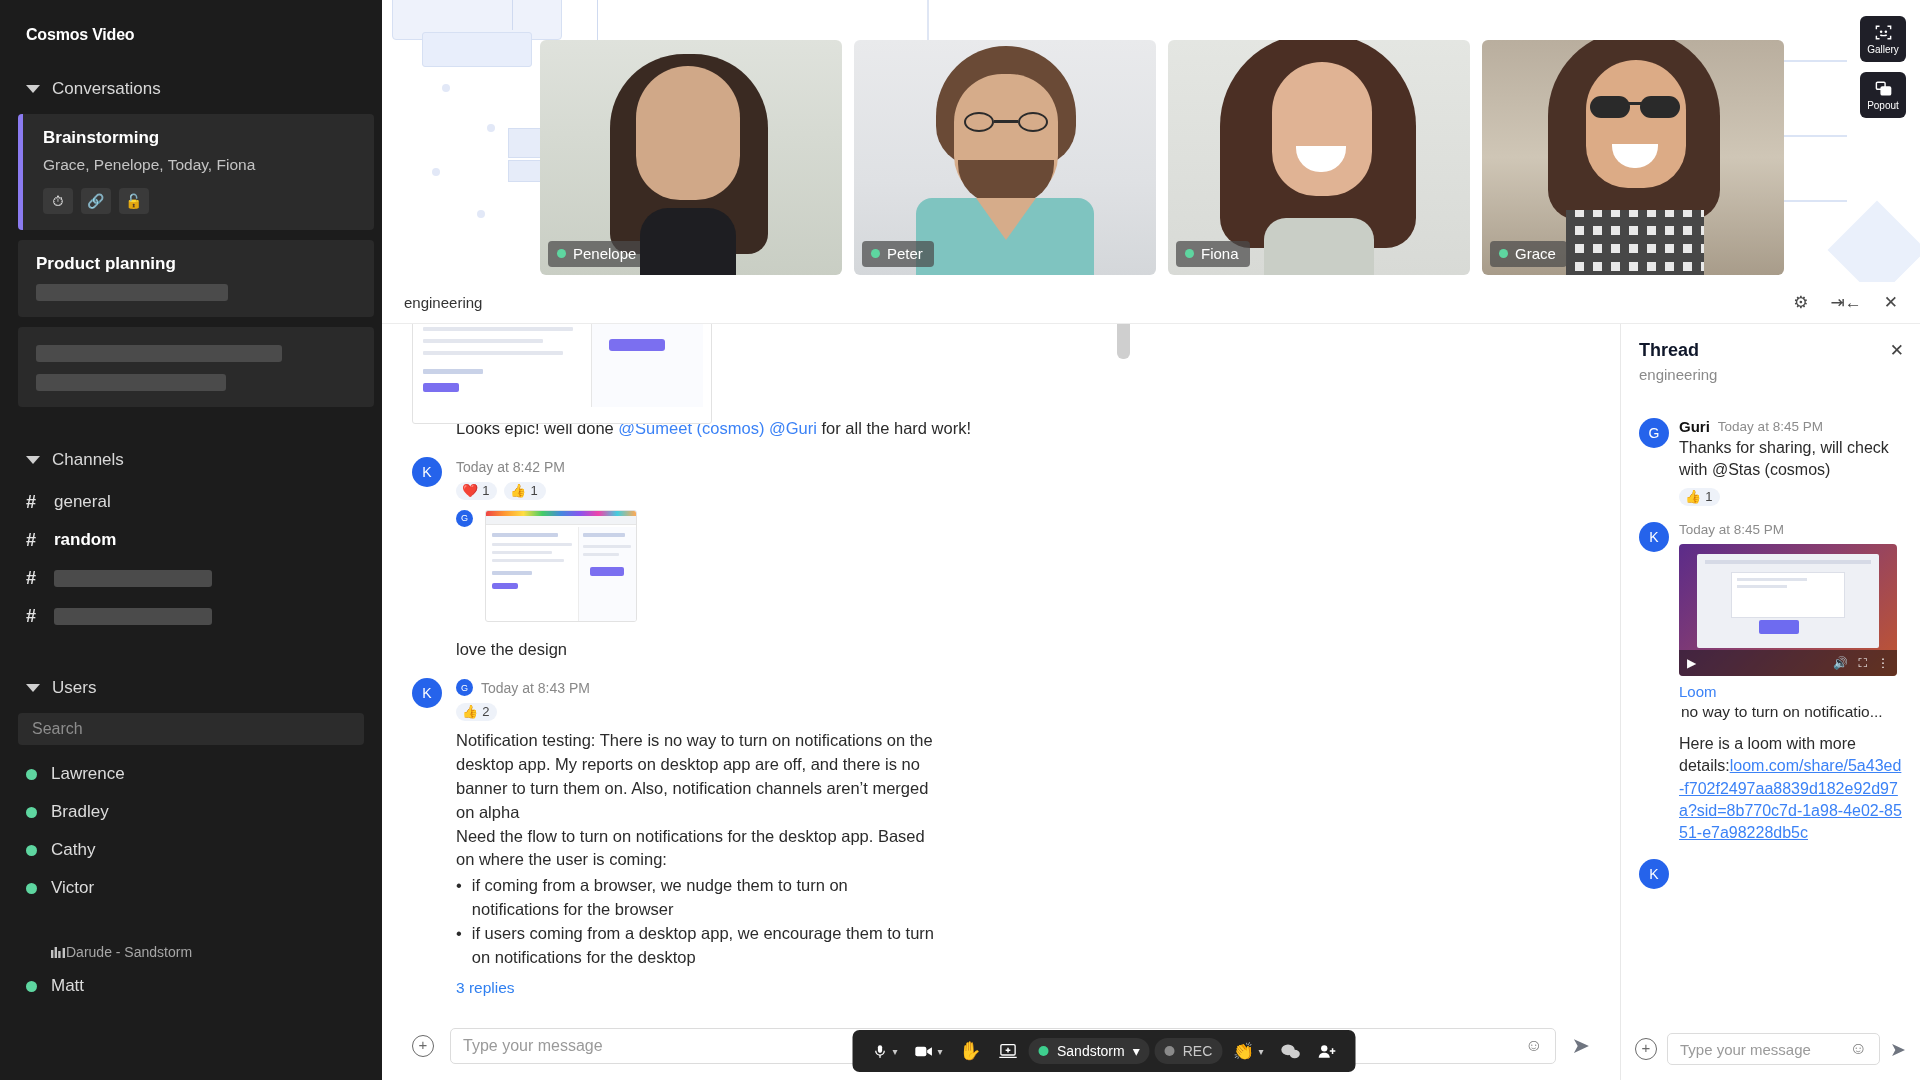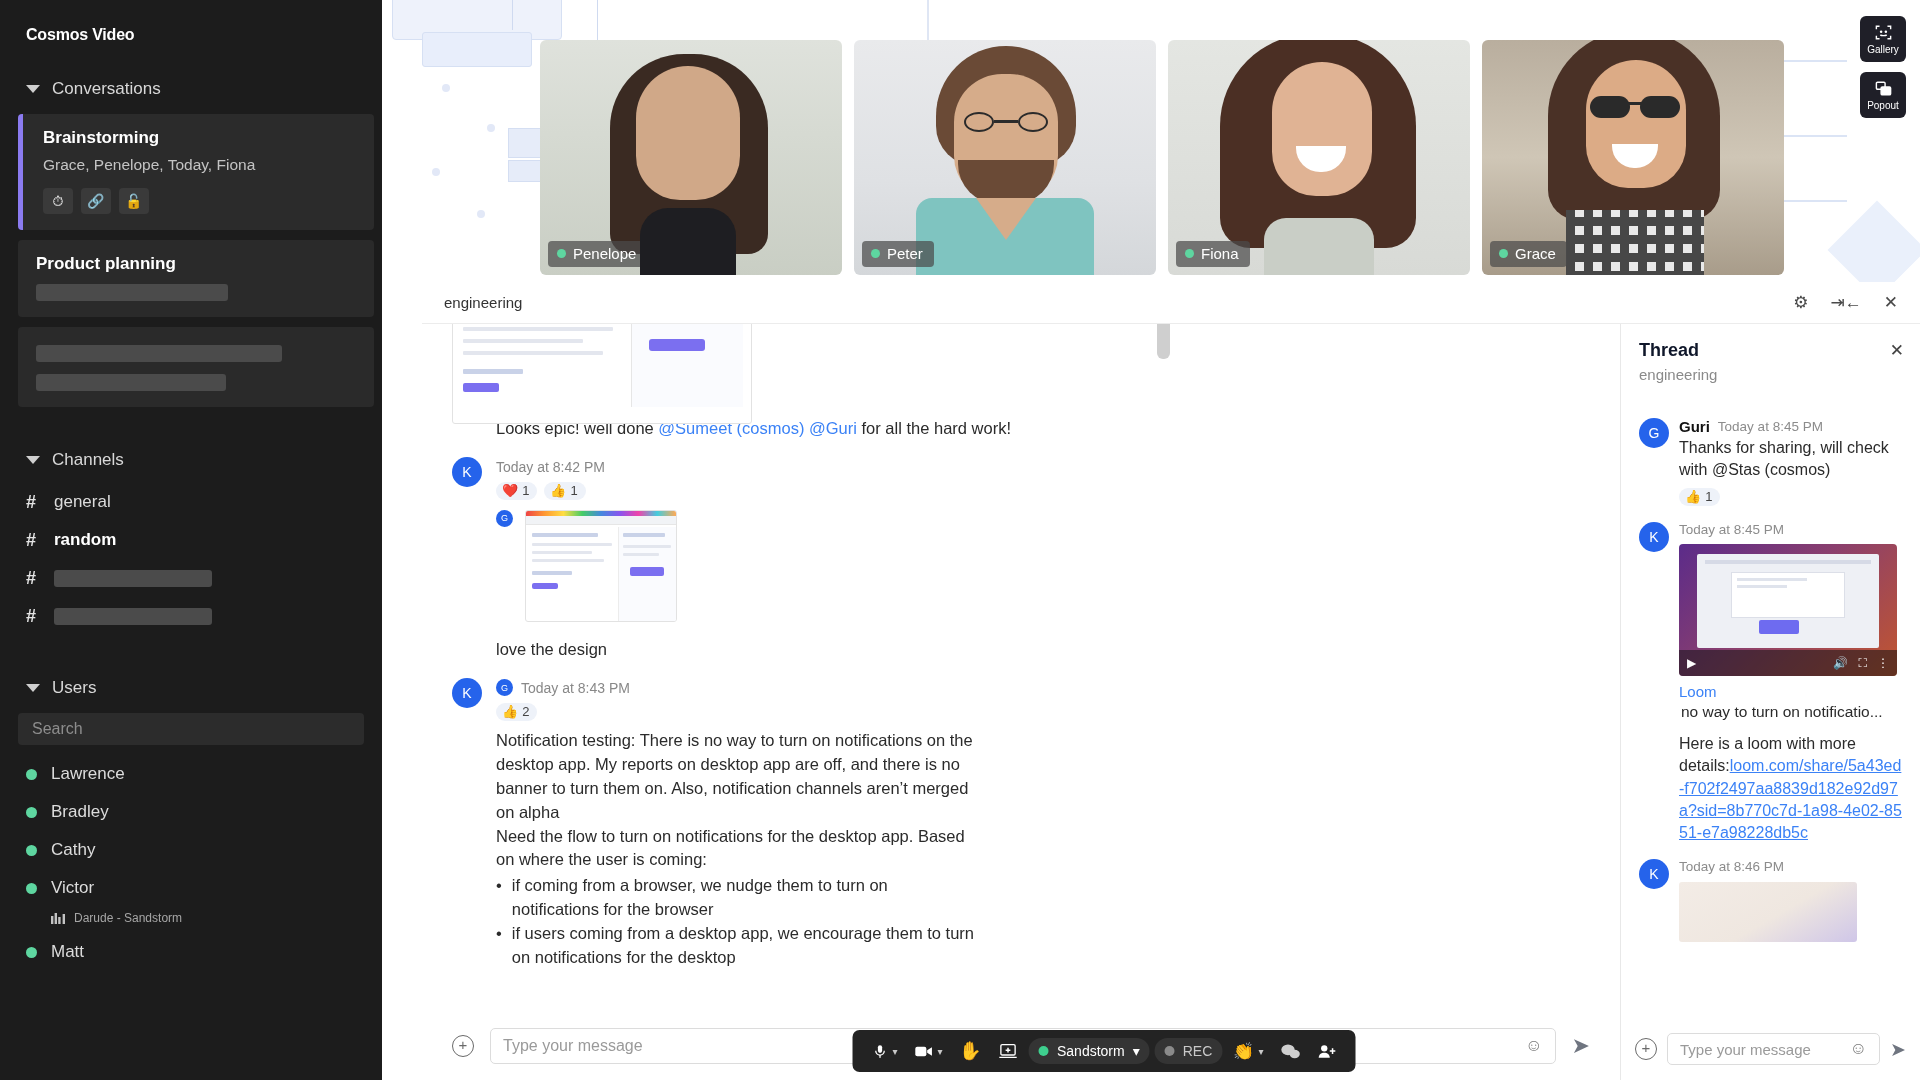--- a/index.html
+++ b/index.html
@@ -68,22 +68,22 @@
     display: flex; align-items: center; padding: 0 14px;
     font-size: 16px; color: #8d8d8d;
   }
   .user-row {
     display: flex; align-items: center; gap: 14px;
     height: 38px; padding: 0 26px; font-size: 17px; color: #dcdcdc;
     cursor: pointer;
   }
   .dot { width: 11px; height: 11px; border-radius: 50%; background: #5ed6a0; flex: none; }
   .status-line {
-    display: flex; align-items: center; gap: 8px;
-    padding: 0 26px 0 51px; font-size: 12px; color: #a6a6a6; height: 22px;
+    display: flex; align-items: center; 
+    padding: 0 26px 0 51px; font-size: 14px; color: #a6a6a6; height: 22px; margin-top: 34px;
   }
 
   
   .stage {
     position: absolute; left: 382px; top: 0; right: 0; height: 282px;
     background: #ffffff; overflow: hidden;
   }
   .bgart { position: absolute; inset: 0; }
   .bgart .ln { position: absolute; background: #dbe4f5; }
   .bgart .cir { position: absolute; border-radius: 50%; background: #e2e8f7; }
@@ -108,21 +108,20 @@
   .corner-btn {
     width: 46px; height: 46px; background: #1f1f28; border-radius: 6px;
     color: #fff; display: flex; flex-direction: column; align-items: center; justify-content: center;
     font-size: 10px; cursor: pointer; gap: 2px;
   }
 
   
   .chatpanel {
     position: absolute; left: 382px; top: 282px; right: 0; bottom: 0;
     background: #fff;
-    margin-left: 40px;
   }
   .chathead {
     height: 42px; border-bottom: 1px solid #ececec;
     display: flex; align-items: center; padding: 0 22px;
     font-size: 15px; color: #333;
   }
   .chathead .spacer { flex: 1; }
   .hicon { margin-left: 22px; font-size: 17px; color: #4a4a4a; cursor: pointer; }
 
   .chatbody { position: absolute; left: 0; top: 42px; right: 300px; bottom: 0; }
@@ -531,20 +530,21 @@
             <div class="bullets" style="max-width:482px;">
               <div class="bl">
                 <span class="bdot">•</span>
                 <span>if coming from a browser, we nudge them to turn on notifications for the browser</span>
               </div>
               <div class="bl">
                 <span class="bdot">•</span>
                 <span>if users coming from a desktop app, we encourage them to turn on notifications for the desktop</span>
               </div>
             </div>
+            <div class="replies">3 replies</div>
           </div>
         </div>
       </div>
 
       <div class="composer">
         <div class="plus">+</div>
         <div class="inputwrap">
           <span class="ph">Type your message</span>
           <span class="emoji-ic">☺</span>
         </div>
@@ -602,24 +602,20 @@
               <div class="loomtitle">no way to turn on notificatio...</div>
             </div>
             <div class="ttext" style="margin-top:12px;">
               <span>Here is a loom with more details:</span><a class="link" href="#">loom.com/share/5a43ed-f702f2497aa8839d182e92d97a?sid=8b770c7d-1a98-4e02-8551-e7a98228db5c</a>
             </div>
           </div>
         </div>
 
         <div class="tmsg" style="margin-top:14px;">
           <div class="av">K</div>
-          <div class="mbody">
-            <div class="ttime">Today at 8:46 PM</div>
-            <div style="margin-top:8px;width:178px;height:60px;border-radius:3px;background:linear-gradient(150deg,#f3ece6 0%,#efe7e0 55%,#cfc6e8 100%);"></div>
-          </div>
         </div>
       </div>
 
       <div class="tcomposer">
         <div class="plus">+</div>
         <div class="inputwrap" style="height:32px;">
           <span class="ph" style="font-size:15px;">Type your message</span>
           <span class="emoji-ic">☺</span>
         </div>
         <span class="send-ic" style="font-size:19px;">➤</span>

